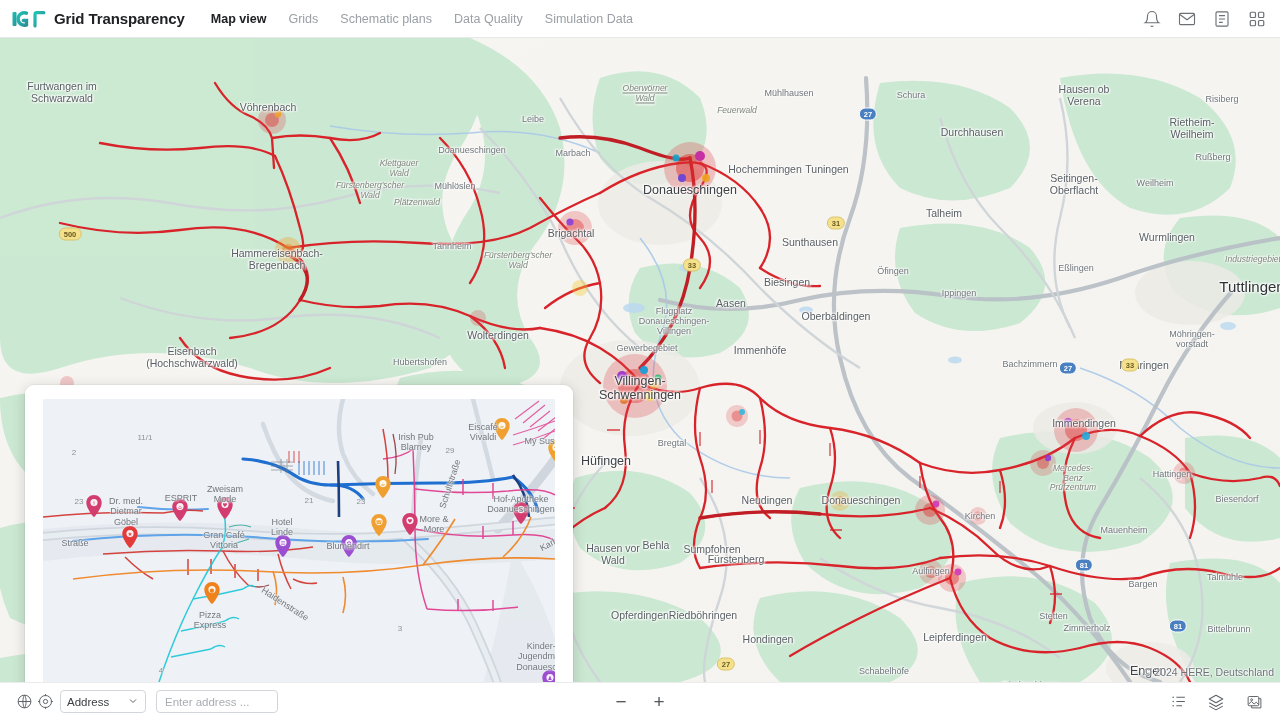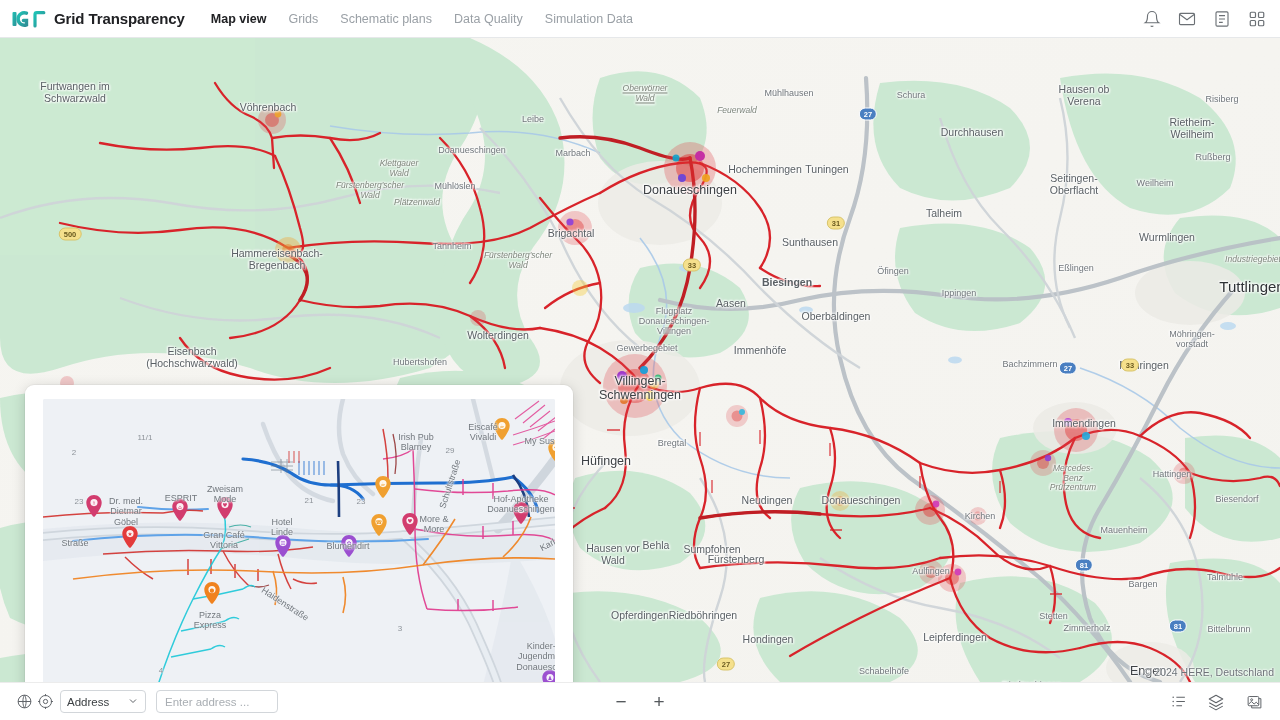--- a/index.html
+++ b/index.html
@@ -433,21 +433,21 @@
       </g>
     </g>
 
     <g stroke="#d8232a" stroke-width="1.3" opacity="0.85">
       <path d="M700 408 v-14M712 455 v-13M760 406 v-14M830 418 v-13M920 450 v-12M1000 455 v-12"></path>
       <path d="M620 392 h-13M575 470 h-12M830 492 h12M1050 556 h12"></path>
     </g>
   </svg>
 
   <div id="map-label-layer">
-      <div class="map-label town" style="left: 75px; top: 55px;">Furtwangen im
+      <div class="map-label town" style="left: 62px; top: 55px;">Furtwangen im
 Schwarzwald</div>
       <div class="map-label town" style="left: 268px; top: 70px;">Vöhrenbach</div>
       <div class="map-label forest" style="left: 645px; top: 56px; text-decoration: underline;">Oberwörner
 Wald</div>
       <div class="map-label small" style="left: 789px; top: 55px;">Mühlhausen</div>
       <div class="map-label small" style="left: 911px; top: 57px;">Schura</div>
       <div class="map-label town" style="left: 1084px; top: 58px;">Hausen ob
 Verena</div>
       <div class="map-label small" style="left: 533px; top: 81px;">Leibe</div>
       <div class="map-label forest" style="left: 737px; top: 73px;">Feuerwald</div>
@@ -474,21 +474,21 @@
       <div class="map-label forest" style="left: 417px; top: 165px;">Plätzenwald</div>
       <div class="map-label small" style="left: 452px; top: 208px;">Tannheim</div>
       <div class="map-label forest" style="left: 518px; top: 223px;">Fürstenberg'scher
 Wald</div>
       <div class="map-label town" style="left: 810px; top: 205px;">Sunthausen</div>
       <div class="map-label town" style="left: 1167px; top: 200px;">Wurmlingen</div>
       <div class="map-label town" style="left: 277px; top: 222px;">Hammereisenbach-
 Bregenbach</div>
       <div class="map-label small" style="left: 893px; top: 233px;">Öfingen</div>
       <div class="map-label small" style="left: 1076px; top: 230px;">Eßlingen</div>
-      <div class="map-label town" style="left: 787px; top: 245px; font-weight: bold;">Biesingen</div>
+      <div class="map-label town" style="left: 787px; top: 245px;">Biesingen</div>
       <div class="map-label forest" style="left: 1253px; top: 222px;">Industriegebiet</div>
       <div class="map-label small" style="left: 959px; top: 255px;">Ippingen</div>
       <div class="map-label big" style="left: 1252px; top: 249px;">Tuttlingen</div>
       <div class="map-label town" style="left: 731px; top: 266px;">Aasen</div>
       <div class="map-label town" style="left: 498px; top: 298px;">Wolterdingen</div>
       <div class="map-label small" style="left: 674px; top: 283px;">Flugplatz
 Donaueschingen-
 Villingen</div>
       <div class="map-label town" style="left: 836px; top: 279px;">Oberbaldingen</div>
       <div class="map-label small" style="left: 1192px; top: 301px;">Möhringen-

